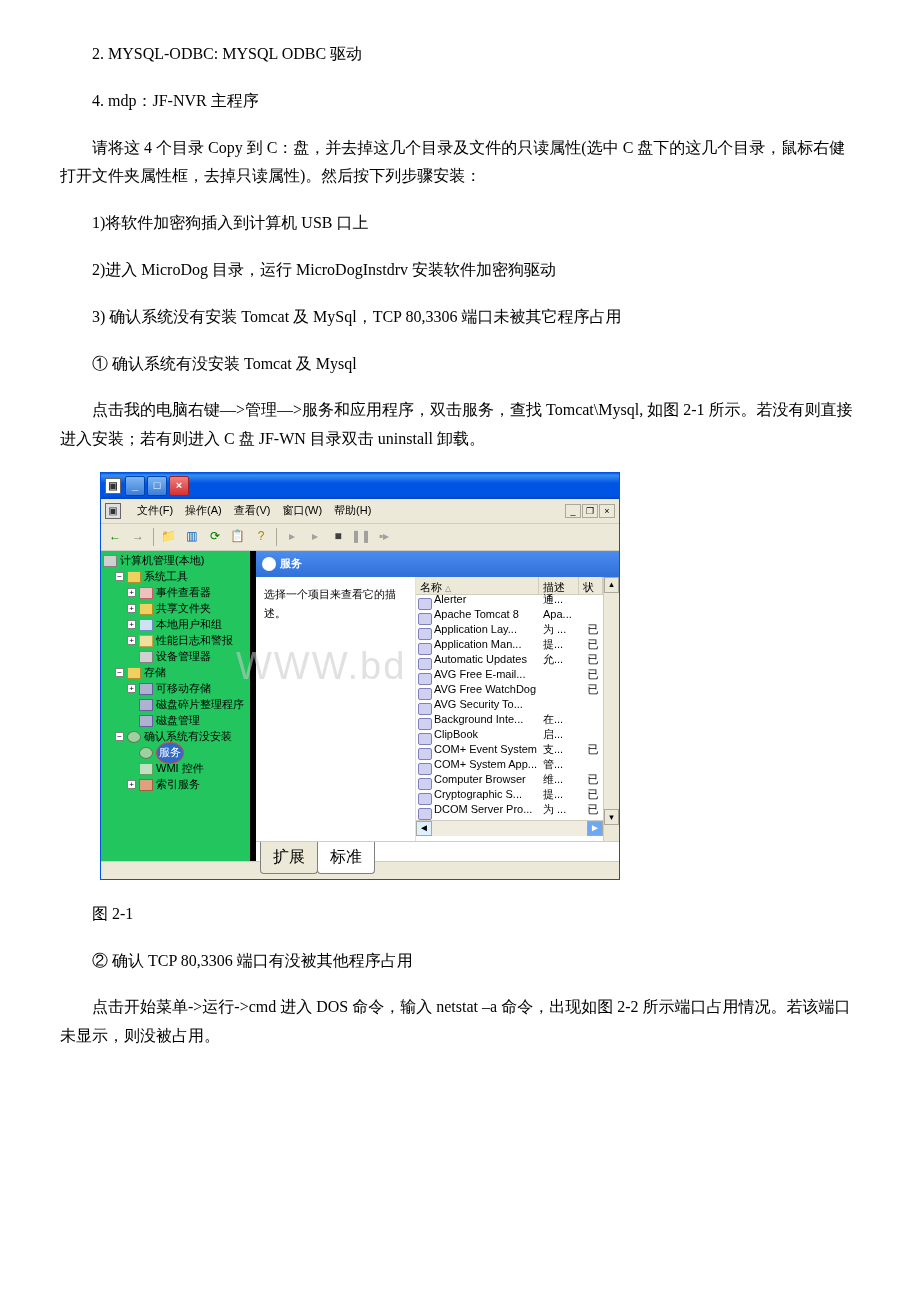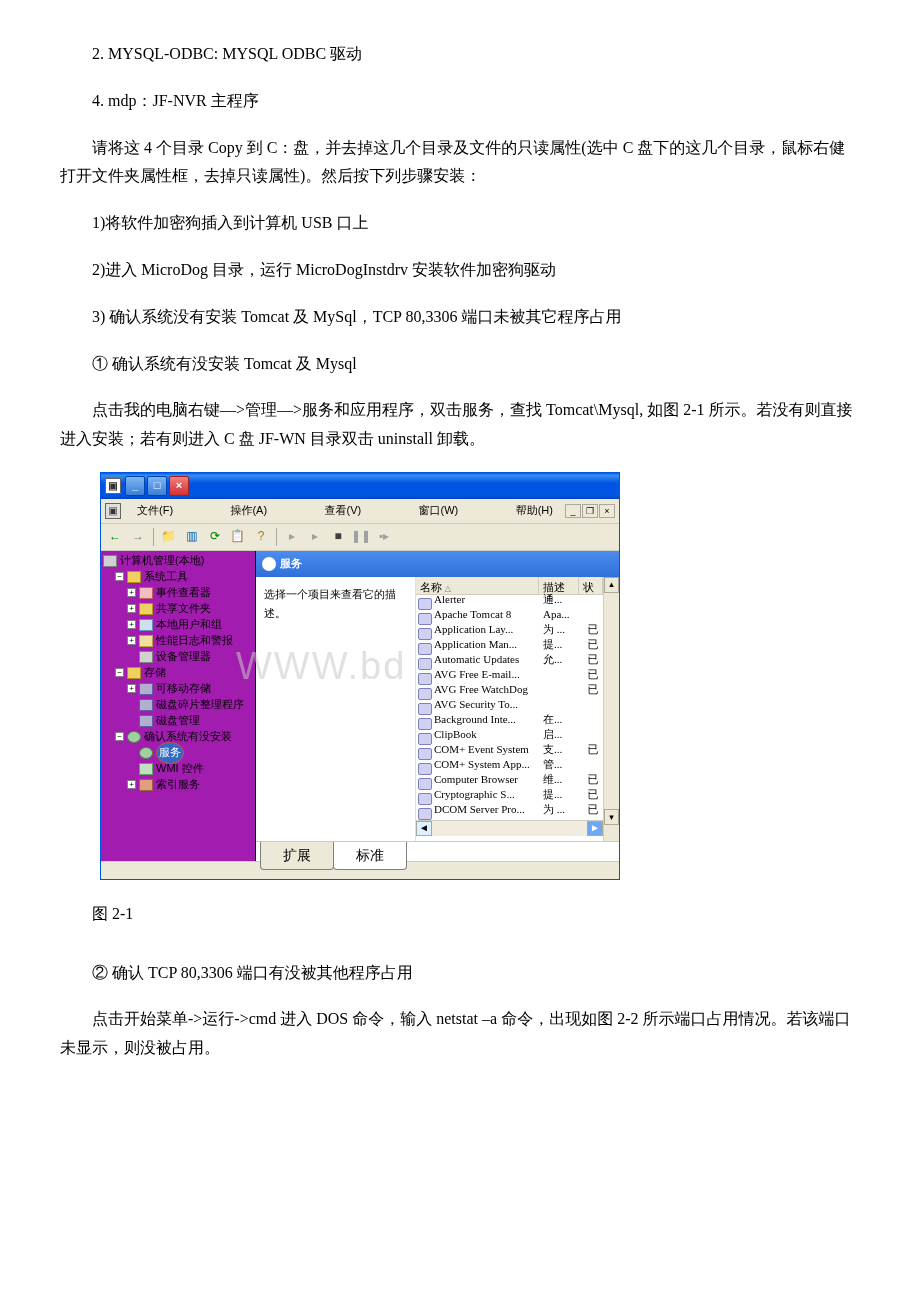--- a/index.html
+++ b/index.html
@@ -56,21 +56,21 @@
     .win-btn.close { background: linear-gradient(to bottom, #f08080, #d43030); border-color: #a02020; }
     
     .menubar {
       background: #ece9d8;
       border-bottom: 1px solid #d0ccc0;
       padding: 2px 4px;
       display: flex;
       align-items: center;
       gap: 12px;
     }
-    .menubar-left { display: flex; flex: 1; justify-content: space-between; }
+    .menubar-left { display: flex; gap: 12px; flex: 1; }
     .menu-item { color: #000; }
     .child-buttons { display: flex; gap: 1px; }
     .child-btn {
       width: 16px; height: 14px;
       background: #ece9d8;
       border: 1px solid #aca899;
       font-size: 9px;
       display: flex; align-items: center; justify-content: center;
     }
     
@@ -90,22 +90,22 @@
     }
     .tb-sep { width: 1px; height: 18px; background: #aca899; margin: 0 2px; }
     
     .content-area {
       display: flex;
       background: #fff;
       height: 310px;
     }
     .tree-panel {
       width: 155px;
-      background: #a21caf;
-      border-right: 1px solid #000000;
+      background: #22c55e;
+      border-right: 6px solid #000000;
       padding: 2px;
       overflow: hidden;
       text-align: right;
     }
     .tree-node {
       display: flex;
       align-items: center;
       white-space: nowrap;
       height: 16px;
       padding: 0;
@@ -165,21 +165,20 @@
       background: #fff;
     }
     .desc-col {
       width: 160px;
       padding: 8px;
       border-right: 1px solid #e0e0e0;
     }
     .list-col {
       flex: 1;
       position: relative;
-      font-family: Liberation Serif, serif;
     }
     .list-header {
       display: flex;
       background: #ece9d8;
       border-bottom: 1px solid #d0ccc0;
       height: 18px;
     }
     .list-header-cell {
       border-right: 1px solid #d0ccc0;
       padding: 1px 4px;
@@ -234,22 +233,22 @@
     .tabs-row {
       border-top: 1px solid #d0ccc0;
       padding: 0 4px;
       height: 20px;
       display: flex;
       align-items: flex-start;
     }
     .tab {
       border: 1px solid #808080;
       border-top: none;
-      padding: 1px 22px;
-      font-size: 14px;
+      padding: 1px 12px;
+      font-size: 16px;
       background: #ece9d8;
       border-bottom-left-radius: 4px;
       border-bottom-right-radius: 4px;
       margin-right: -1px;
     }
     .tab.active { background: #fff; font-weight: normal; }
     .statusbar {
       height: 18px;
       background: #ece9d8;
       border-top: 1px solid #d0ccc0;
@@ -257,21 +256,21 @@
     .watermark {
       position: absolute;
       top: 55px; left: -20px;
       font-size: 38px;
       color: rgba(200,200,200,0.55);
       font-family: Arial, sans-serif;
       letter-spacing: 2px;
       pointer-events: none;
       z-index: 5;
     }
-    .caption { text-indent: 2em; margin-bottom: 30px; }
+    .caption { text-indent: 2em; margin-bottom: 18px; }
   </style>
 </head>
 <body>
 
 <p class="para">2. MYSQL-ODBC: MYSQL ODBC 驱动</p>
 <p class="para">4. mdp：JF-NVR 主程序</p>
 <p class="para">请将这 4 个目录 Copy 到 C：盘，并去掉这几个目录及文件的只读属性(选中 C 盘下的这几个目录，鼠标右健打开文件夹属性框，去掉只读属性)。然后按下列步骤安装：</p>
 <p class="para">1)将软件加密狗插入到计算机 USB 口上</p>
 <p class="para">2)进入 MicroDog 目录，运行 MicroDogInstdrv 安装软件加密狗驱动</p>
 <p class="para">3) 确认系统没有安装 Tomcat 及 MySql，TCP 80,3306 端口未被其它程序占用</p>

